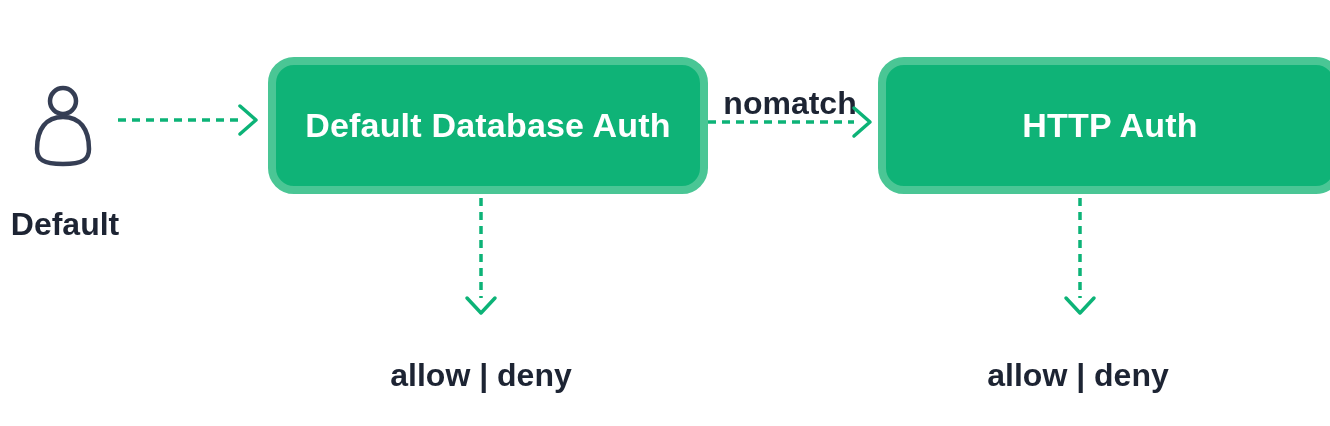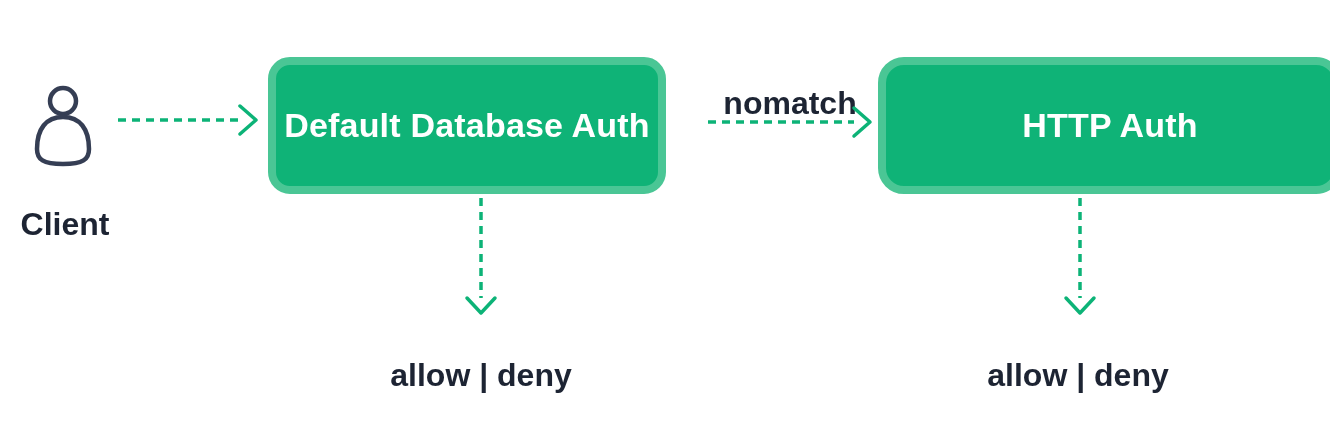--- a/index.html
+++ b/index.html
@@ -77,29 +77,29 @@
 </head>
 <body>
 
 <div class="stage">
 
   <div class="abs" style="left:0; top:0; width:130px; height:230px;">
     <svg class="person" style="left:31px; top:85px;" width="64" height="90" viewBox="0 0 64 90">
       <circle class="stroke" cx="32" cy="16" r="13"></circle>
       <path class="stroke" d="M6,64 C6,44 15,32 32,32 C49,32 58,44 58,64 C58,74.5 52,79 32,79 C12,79 6,74.5 6,64 Z"></path>
     </svg>
-    <div class="label" style="left:0; top:179px; width:130px;">Client</div>
+    <div class="label" style="left:0; top:179px; width:130px;">Default</div>
   </div>
 
   <svg class="arrow" style="left:112px; top:100px;" width="152" height="40" viewBox="0 0 152 40">
     <line class="dash" x1="6" y1="20" x2="128" y2="20"></line>
     <polyline class="head" points="128,6 144,20 128,34"></polyline>
   </svg>
 
-  <div class="node" style="left:268px; top:57px; width:398px; height:137px;border-radius:22px;">
+  <div class="node" style="left:268px; top:57px; width:440px; height:137px;">
     <span>Default Database Auth</span>
   </div>
 
   <div class="label" style="left:702px; top:58px; width:176px;">nomatch</div>
 
   <svg class="arrow" style="left:702px; top:102px;" width="176" height="40" viewBox="0 0 176 40">
     <line class="dash" x1="6" y1="20" x2="152" y2="20"></line>
     <polyline class="head" points="152,6 168,20 152,34"></polyline>
   </svg>
 

